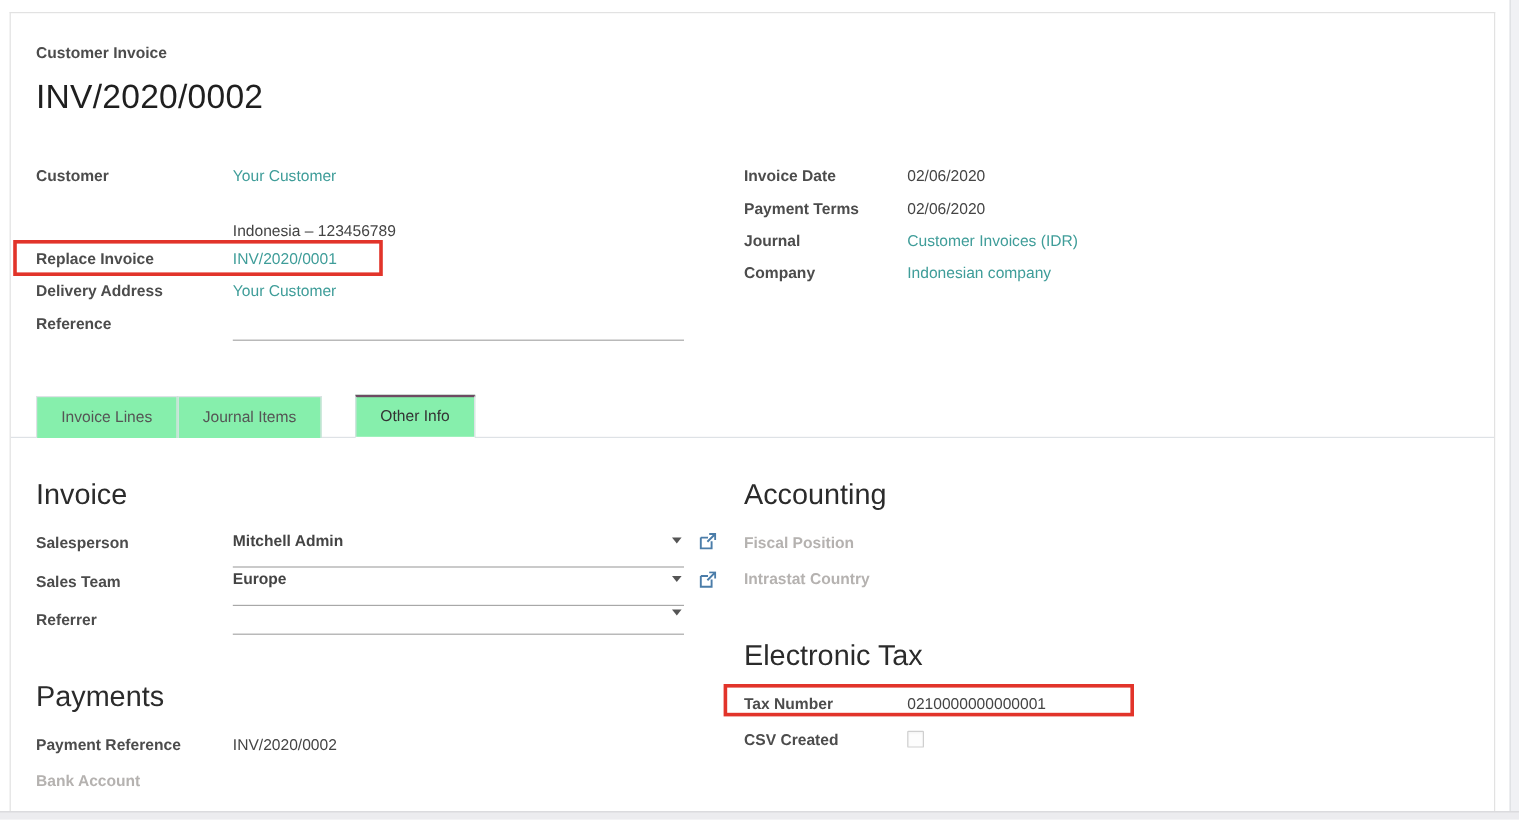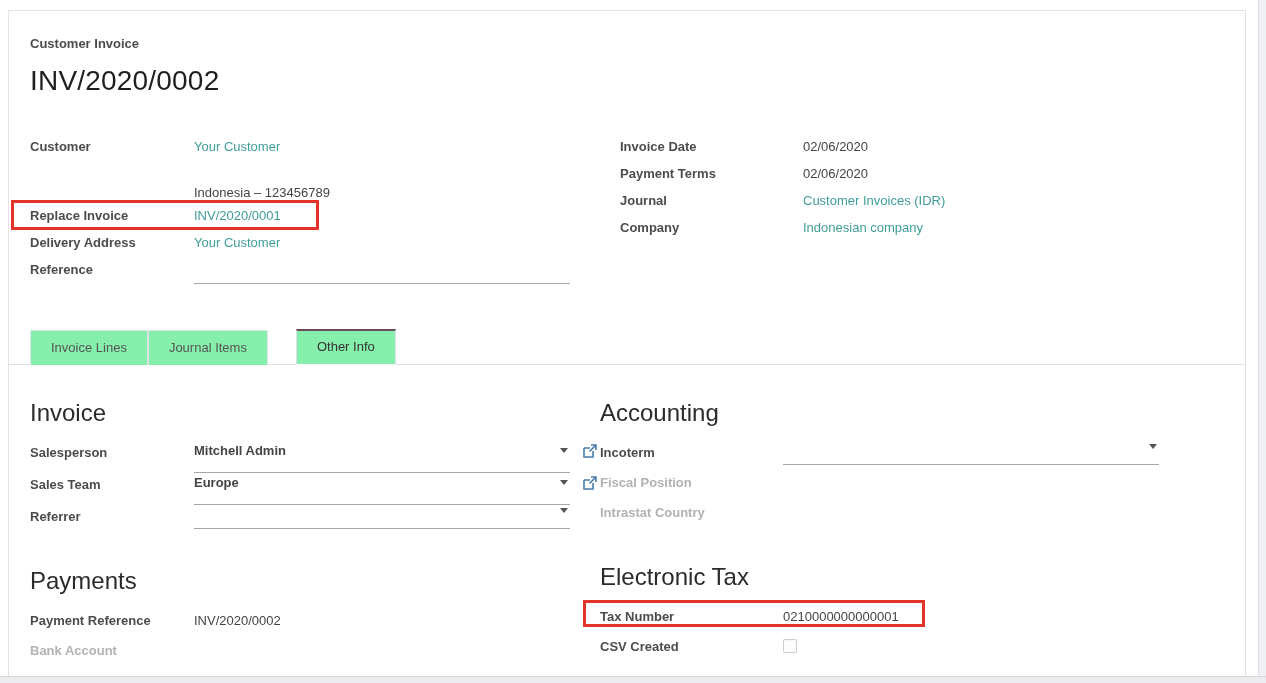--- a/index.html
+++ b/index.html
@@ -32,21 +32,21 @@
 
   .doc-type { font-weight: bold; font-size: 13px; color: #4c4c4c; }
   .title { font-size: 28px; color: #1f1f1f; margin-top: 14px; letter-spacing: 0.2px; }
 
   .detail-grid { display: flex; margin-top: 40px; }
   .col-left  { width: 590px; }
   .col-right { flex: 1; padding-right: 86px; }
 
   .field-row { display: flex; align-items: flex-start; min-height: 27px; position: relative; }
   .field-label { width: 164px; font-weight: bold; color: #4c4c4c; padding-top: 2px; flex: none; }
-  .col-right .field-label { width: 183px; }
+  .col-right .field-label { width: 136px; }
   .field-label.muted { color: #b5b2b0; }
   .field-value { color: #444; padding-top: 2px; }
   .link { color: #3f9d99; cursor: pointer; text-decoration: none; }
 
   .addr-row { min-height: 42px; align-items: flex-end; }
   .addr-row .field-value { padding-bottom: 6px; }
 
   .input-line {
     width: 376px; display: flex; align-items: center;
     border-bottom: 1px solid #a8a8a8;
@@ -208,27 +208,20 @@
           <div class="nb-row">
             <span class="field-label muted">Bank Account</span>
           </div>
         </div>
       </div>
 
       <div class="col-right">
         <div class="section-block">
           <div class="section-title">Accounting</div>
 
-          <div class="nb-row">
-            <span class="field-label">Incoterm</span>
-            <div class="input-line">
-              <span class="val-text"></span>
-              <span class="caret"></span>
-            </div>
-          </div>
 
           <div class="nb-row">
             <span class="field-label muted">Fiscal Position</span>
           </div>
 
           <div class="nb-row">
             <span class="field-label muted">Intrastat Country</span>
           </div>
         </div>
 

